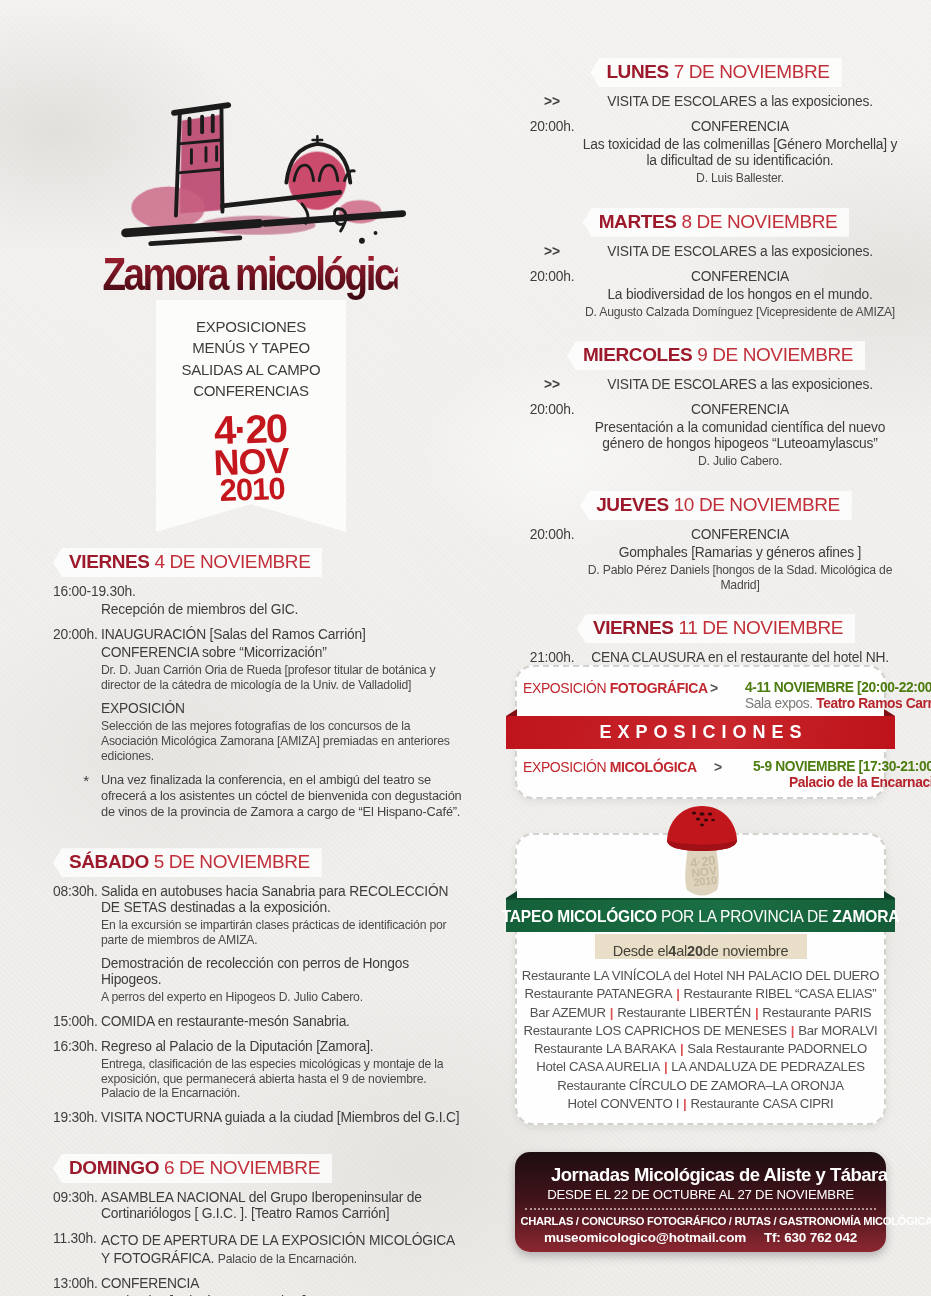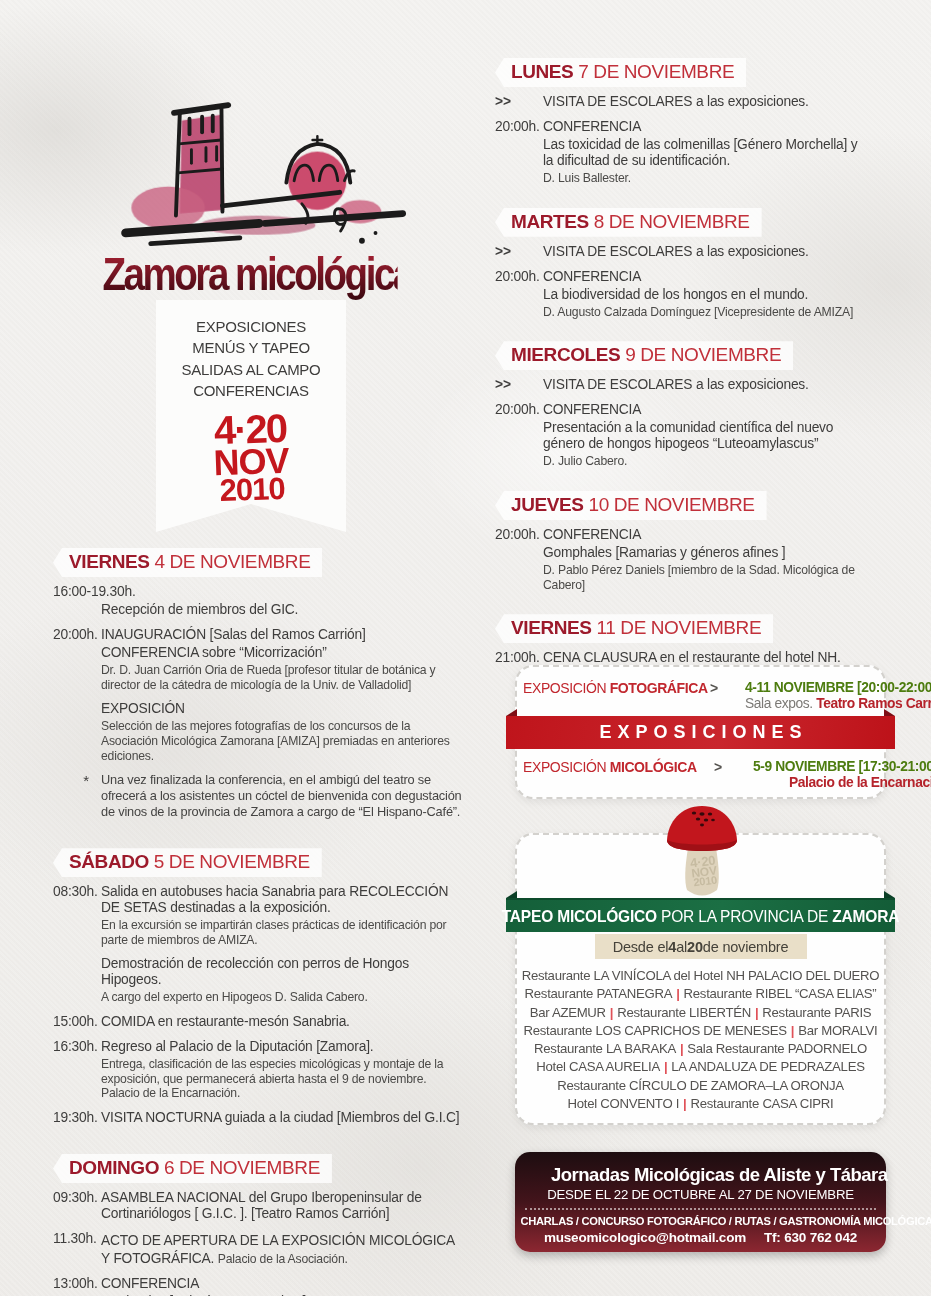--- a/index.html
+++ b/index.html
@@ -32,21 +32,21 @@
     box-shadow:0 4px 10px rgba(0,0,0,.15);
   }
   .pennant .tags{margin-top:16px;text-align:center;font-size:15px;line-height:1.42;color:#3e3d3c;letter-spacing:-0.3px;}
   .pennant .dates{margin-top:12px;text-align:center;color:#c4171d;font-weight:bold;line-height:.84;transform:rotate(-2deg);}
   .pennant .dates .d1{display:block;font-size:40px;letter-spacing:-2px;}
   .pennant .dates .d2{display:block;font-size:36px;letter-spacing:-1px;}
   .pennant .dates .d3{display:block;font-size:31px;letter-spacing:-1px;}
   
   .col{position:absolute;}
   .col-left{left:53px;top:548px;width:412px;}
-  .col-right{left:495px;top:58px;width:374px;}
+  .col-right{left:529px;top:58px;width:374px;text-align:center;}
   .day-section{margin-bottom:28px;}
   .col-right .day-section{margin-bottom:22px;}
   .day-header{
     display:inline-block;background:rgba(255,255,255,.78);padding:3px 12px 4px 16px;margin-bottom:7px;
     clip-path:polygon(9px 0,100% 0,100% 100%,9px 100%,0 50%);
     font-size:19px;white-space:nowrap;letter-spacing:-0.4px;
   }
   .day-header .day-name{font-weight:bold;color:#9c1a2b;}
   .day-header .day-rest{color:#c1303a;}
   .sched-item{position:relative;padding-left:48px;margin-bottom:9px;}
@@ -104,21 +104,21 @@
     border-top:2px solid #0d4b2c;
     display:flex;align-items:center;justify-content:center;color:#fff;white-space:nowrap;
   }
   .green-band .inner{display:inline-block;transform:scaleX(.94);font-size:16.5px;letter-spacing:-0.2px;}
   .green-band b{font-weight:bold;}
   .gfold{position:absolute;top:-9px;width:11px;height:7px;background:#0b3f26;}
   .gfold.l{left:0;clip-path:polygon(100% 0,100% 100%,0 100%);}
   .gfold.r{right:0;clip-path:polygon(0 0,0 100%,100% 100%);}
   .date-strip{
     position:absolute;left:50%;top:99px;transform:translateX(-50%);width:212px;height:25px;
-    background:#e9dfc8;display:flex;align-items:center;justify-content:center;
+    background:#e9dfc8;display:flex;align-items:flex-end;justify-content:center;
     font-size:14.5px;color:#45423a;white-space:nowrap;
   }
   .date-strip b{font-weight:bold;}
   .rest-list{position:absolute;left:0;right:0;top:132px;text-align:center;}
   .rest-line{font-size:13.2px;color:#545250;line-height:18.3px;white-space:nowrap;letter-spacing:-0.3px;}
   .rest-sep{color:#e05158;font-weight:bold;padding:0 4px;}
   
   .footer-box{
     position:absolute;left:515px;top:1152px;width:371px;height:100px;border-radius:15px;
     background:linear-gradient(180deg,#1d0d10 0%,#43141b 50%,#8c2731 100%);
@@ -216,21 +216,21 @@
       <div class="day-section"><div class="day-header"><span class="day-name">SÁBADO</span><span class="day-rest"> 5 DE NOVIEMBRE</span></div><div class="sched-item">
           <div class="time">08:30h.</div>
           <div class="rows">
             <div class="row m">Salida en autobuses hacia Sanabria para RECOLECCIÓN DE SETAS destinadas a la exposición.</div>
             <div class="row s">En la excursión se impartirán clases prácticas de identificación por parte de miembros de AMIZA.</div>
           </div>
         </div><div class="sched-item">
           <div class="time"></div>
           <div class="rows">
             <div class="row m">Demostración de recolección con perros de Hongos Hipogeos.</div>
-            <div class="row s">A cargo del experto en Hipogeos D. Salida Cabero.</div>
+            <div class="row s">A perros del experto en Hipogeos D. Julio Cabero.</div>
           </div>
         </div><div class="sched-item">
           <div class="time">15:00h.</div>
           <div class="rows">
             <div class="row m">COMIDA en restaurante-mesón Sanabria.</div>
           </div>
         </div><div class="sched-item">
           <div class="time">16:30h.</div>
           <div class="rows">
             <div class="row m">Regreso al Palacio de la Diputación [Zamora].</div>
@@ -243,21 +243,21 @@
           </div>
         </div></div>
       <div class="day-section"><div class="day-header"><span class="day-name">DOMINGO</span><span class="day-rest"> 6 DE NOVIEMBRE</span></div><div class="sched-item">
           <div class="time">09:30h.</div>
           <div class="rows">
             <div class="row m">ASAMBLEA NACIONAL del Grupo Iberopeninsular de Cortinariólogos [ G.I.C. ]. [Teatro Ramos Carrión]</div>
           </div>
         </div><div class="sched-item">
           <div class="time">11.30h.</div>
           <div class="rows">
-            <div class="row"><span class="seg m">ACTO DE APERTURA DE LA EXPOSICIÓN MICOLÓGICA Y FOTOGRÁFICA. </span><span class="seg s">Palacio de la Asociación.</span></div>
+            <div class="row"><span class="seg m">ACTO DE APERTURA DE LA EXPOSICIÓN MICOLÓGICA Y FOTOGRÁFICA. </span><span class="seg s">Palacio de la Encarnación.</span></div>
           </div>
         </div><div class="sched-item">
           <div class="time">13:00h.</div>
           <div class="rows">
             <div class="row m">CONFERENCIA</div>
             <div class="row m">Cortinarius [Subgénero Myxacium]</div>
           </div>
         </div></div>
     </div>
   <div class="col col-right">
@@ -298,21 +298,21 @@
             <div class="row m">CONFERENCIA</div>
             <div class="row m">Presentación a la comunidad científica del nuevo género de hongos hipogeos “Luteoamylascus”</div>
             <div class="row s">D. Julio Cabero.</div>
           </div>
         </div></div>
       <div class="day-section"><div class="day-header"><span class="day-name">JUEVES</span><span class="day-rest"> 10 DE NOVIEMBRE</span></div><div class="sched-item">
           <div class="time">20:00h.</div>
           <div class="rows">
             <div class="row m">CONFERENCIA</div>
             <div class="row m">Gomphales [Ramarias y géneros afines ]</div>
-            <div class="row s">D. Pablo Pérez Daniels [miembro de la Sdad. Micológica de Cabero]</div>
+            <div class="row s">D. Pablo Pérez Daniels [hongos de la Sdad. Micológica de Madrid]</div>
           </div>
         </div></div>
       <div class="day-section"><div class="day-header"><span class="day-name">VIERNES</span><span class="day-rest"> 11 DE NOVIEMBRE</span></div><div class="sched-item">
           <div class="time">21:00h.</div>
           <div class="rows">
             <div class="row m">CENA CLAUSURA en el restaurante del hotel NH.</div>
           </div>
         </div></div>
     </div>
 

